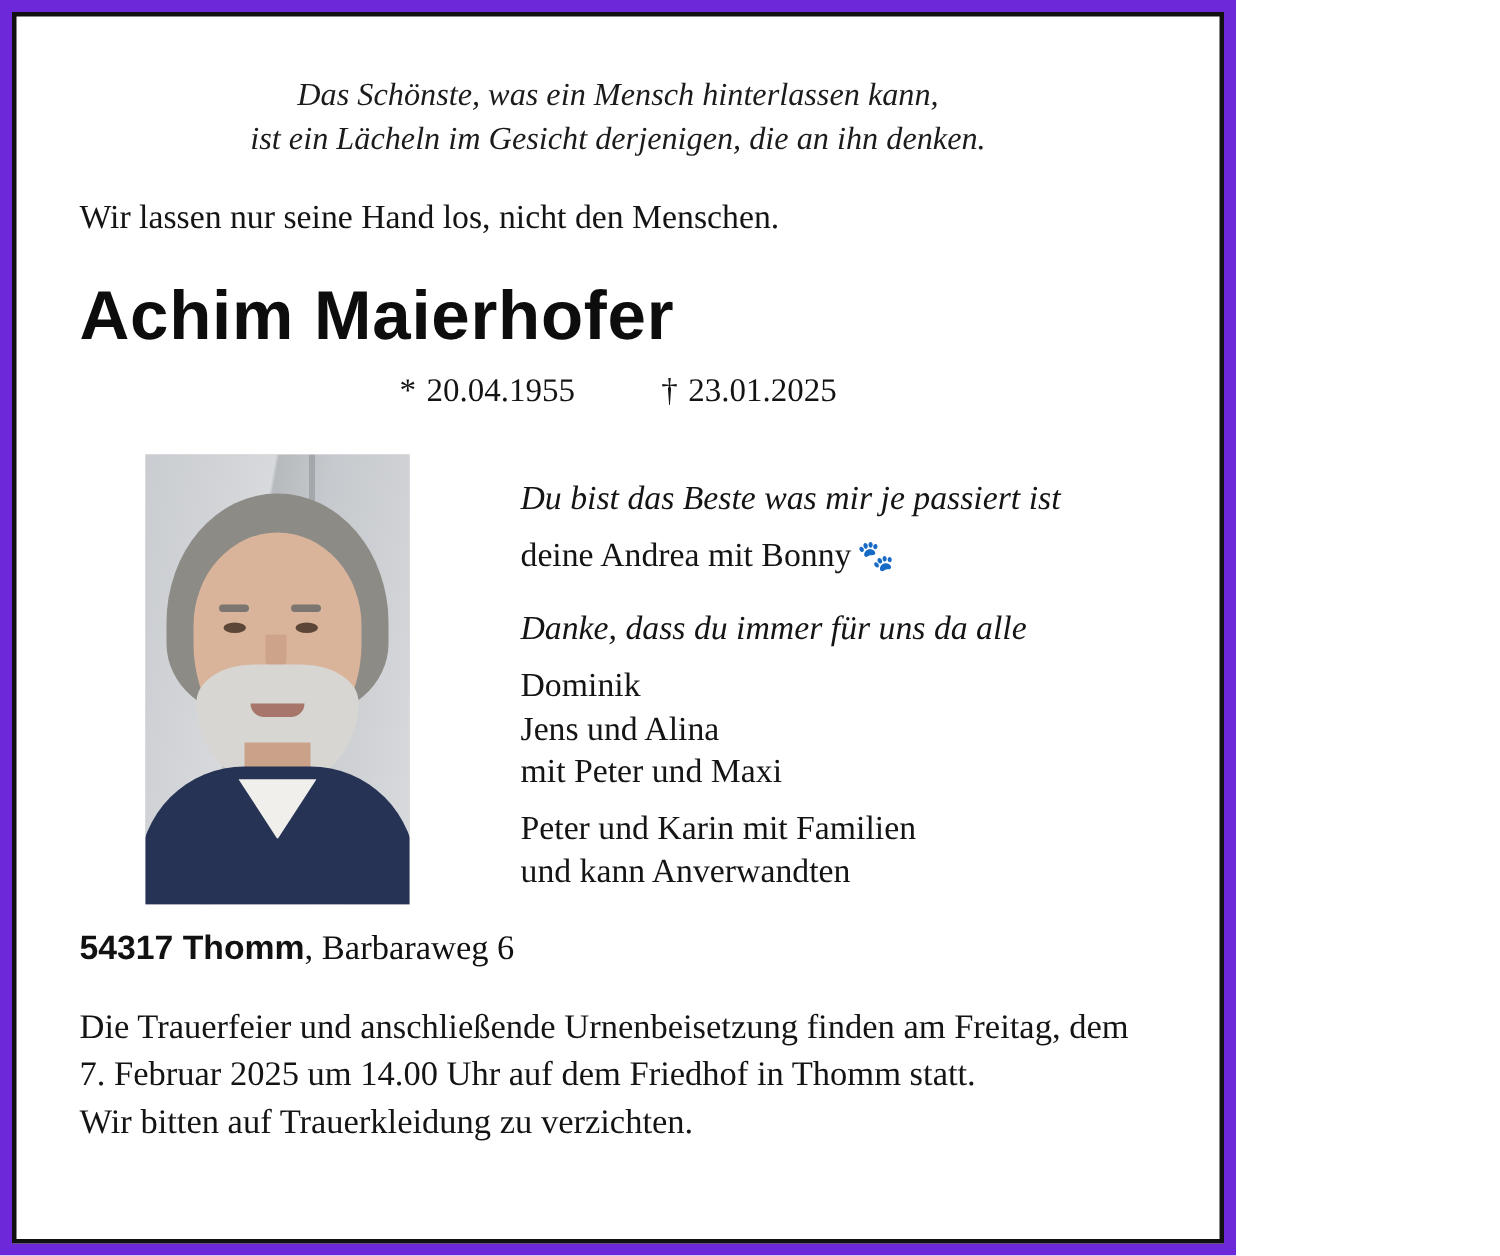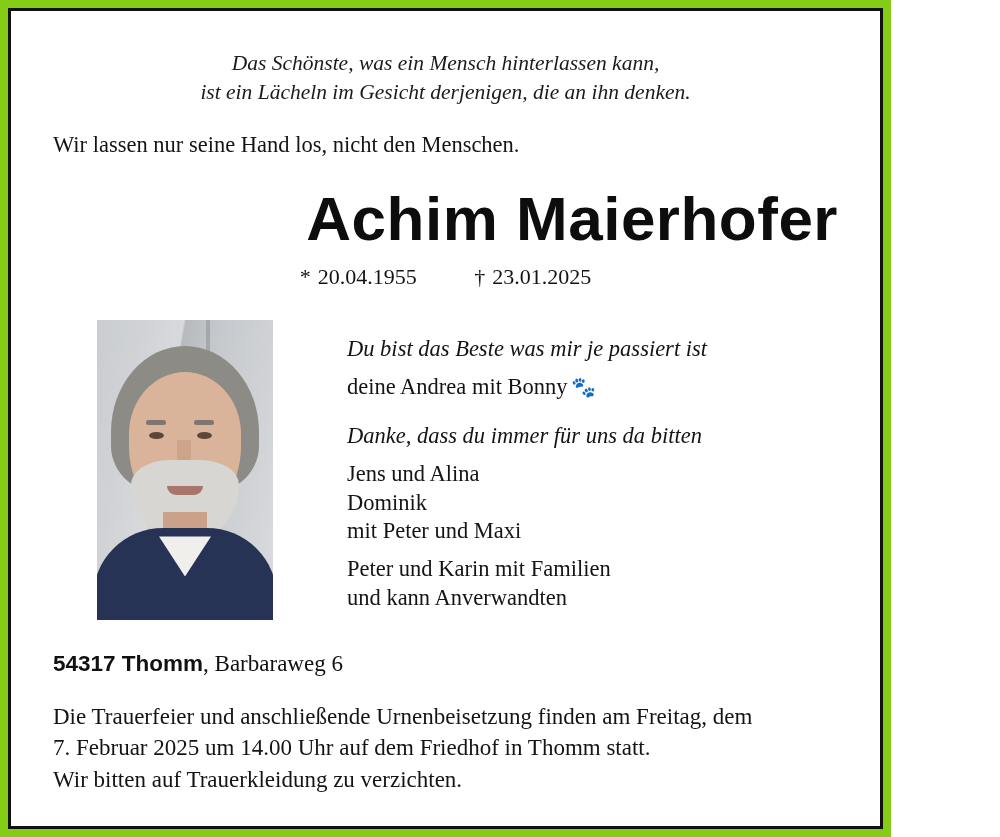--- a/index.html
+++ b/index.html
@@ -9,23 +9,23 @@
   }
   body {
     width: 1000px;
     height: 837px;
     font-family: "Liberation Serif", serif;
     color: #111111;
     overflow: hidden;
   }
   .page {
     position: relative;
-    width: 891px;
+    width: 824px;
     height: 837px;
-    background: #84cc16;
+    background: #6d28d9;
     box-sizing: border-box;
     padding: 8px;
   }
   .inner-border {
     position: relative;
     width: 100%;
     height: 100%;
     background: #ffffff;
     border: 3px solid #111111;
     box-sizing: border-box;
@@ -51,24 +51,24 @@
 
   .subline {
     font-size: 22.5px;
     line-height: 1.3;
     margin-top: 24px;
     color: #141414;
   }
 
   
   .name {
-    text-align: right;
+    text-align: left;
     font-family: "Liberation Sans", sans-serif;
     font-weight: bold;
-    font-size: 62px;
+    font-size: 46px;
     letter-spacing: 0.5px;
     margin-top: 24px;
     color: #0d0d0d;
   }
 
   .dates {
     text-align: center;
     font-size: 22px;
     margin-top: 10px;
     color: #141414;
@@ -175,21 +175,21 @@
     font-size: 22.5px;
     color: #141414;
     line-height: 1.28;
   }
   .gap-sm { height: 9px; }
   .gap-md { height: 20px; }
   .paw { font-size: 20px; margin-left: 4px; }
 
   
   .address {
-    margin-top: 31px;
+    margin-top: 16px;
     font-size: 23px;
     color: #111111;
   }
   .address .zip {
     font-family: "Liberation Sans", sans-serif;
     font-weight: bold;
     font-size: 22.5px;
   }
   .footer {
     margin-top: 24px;
@@ -244,24 +244,24 @@
           </div>
         </div>
 
         <div class="verses">
           <div class="v-italic">Du bist das Beste was mir je passiert ist</div>
           <div class="gap-sm"></div>
           <div class="v-plain">
             <span>deine Andrea mit Bonny</span><span class="paw">🐾</span>
           </div>
           <div class="gap-md"></div>
-          <div class="v-italic">Danke, dass du immer für uns da bitten</div>
+          <div class="v-italic">Danke, dass du immer für uns da alle</div>
           <div class="gap-sm"></div>
+          <div class="v-plain">Dominik</div>
           <div class="v-plain">Jens und Alina</div>
-          <div class="v-plain">Dominik</div>
           <div class="v-plain">mit Peter und Maxi</div>
           <div class="gap-sm"></div>
           <div class="v-plain">Peter und Karin mit Familien</div>
           <div class="v-plain">und kann Anverwandten</div>
         </div>
       </div>
 
       <div class="address">
         <span class="zip">54317 Thomm</span><span>, Barbaraweg 6</span>
       </div>

